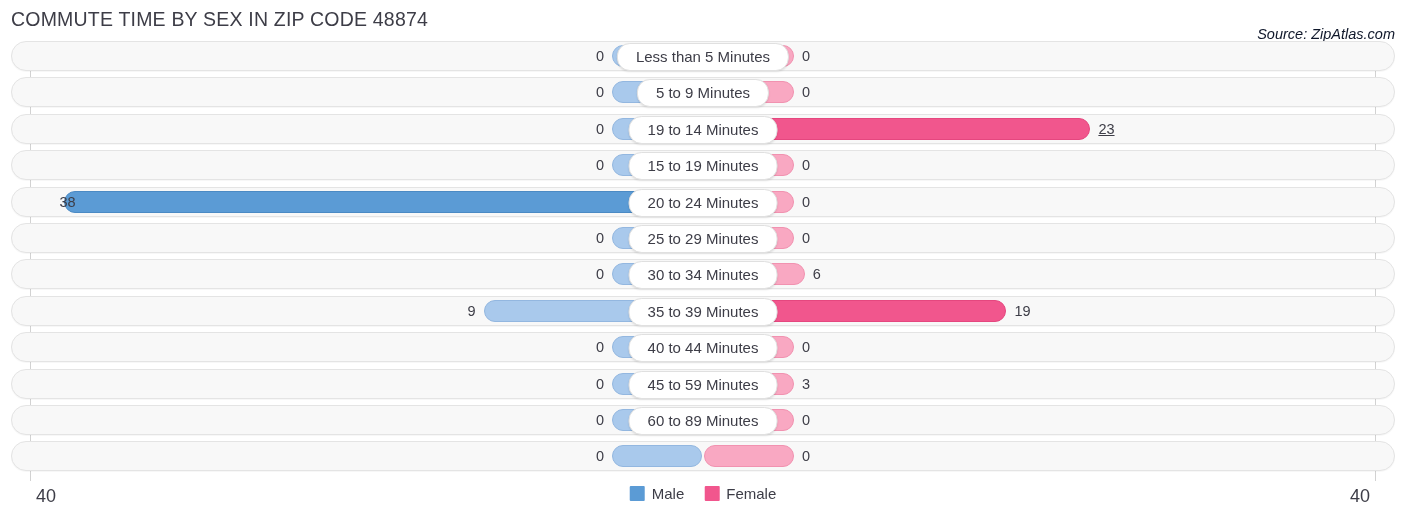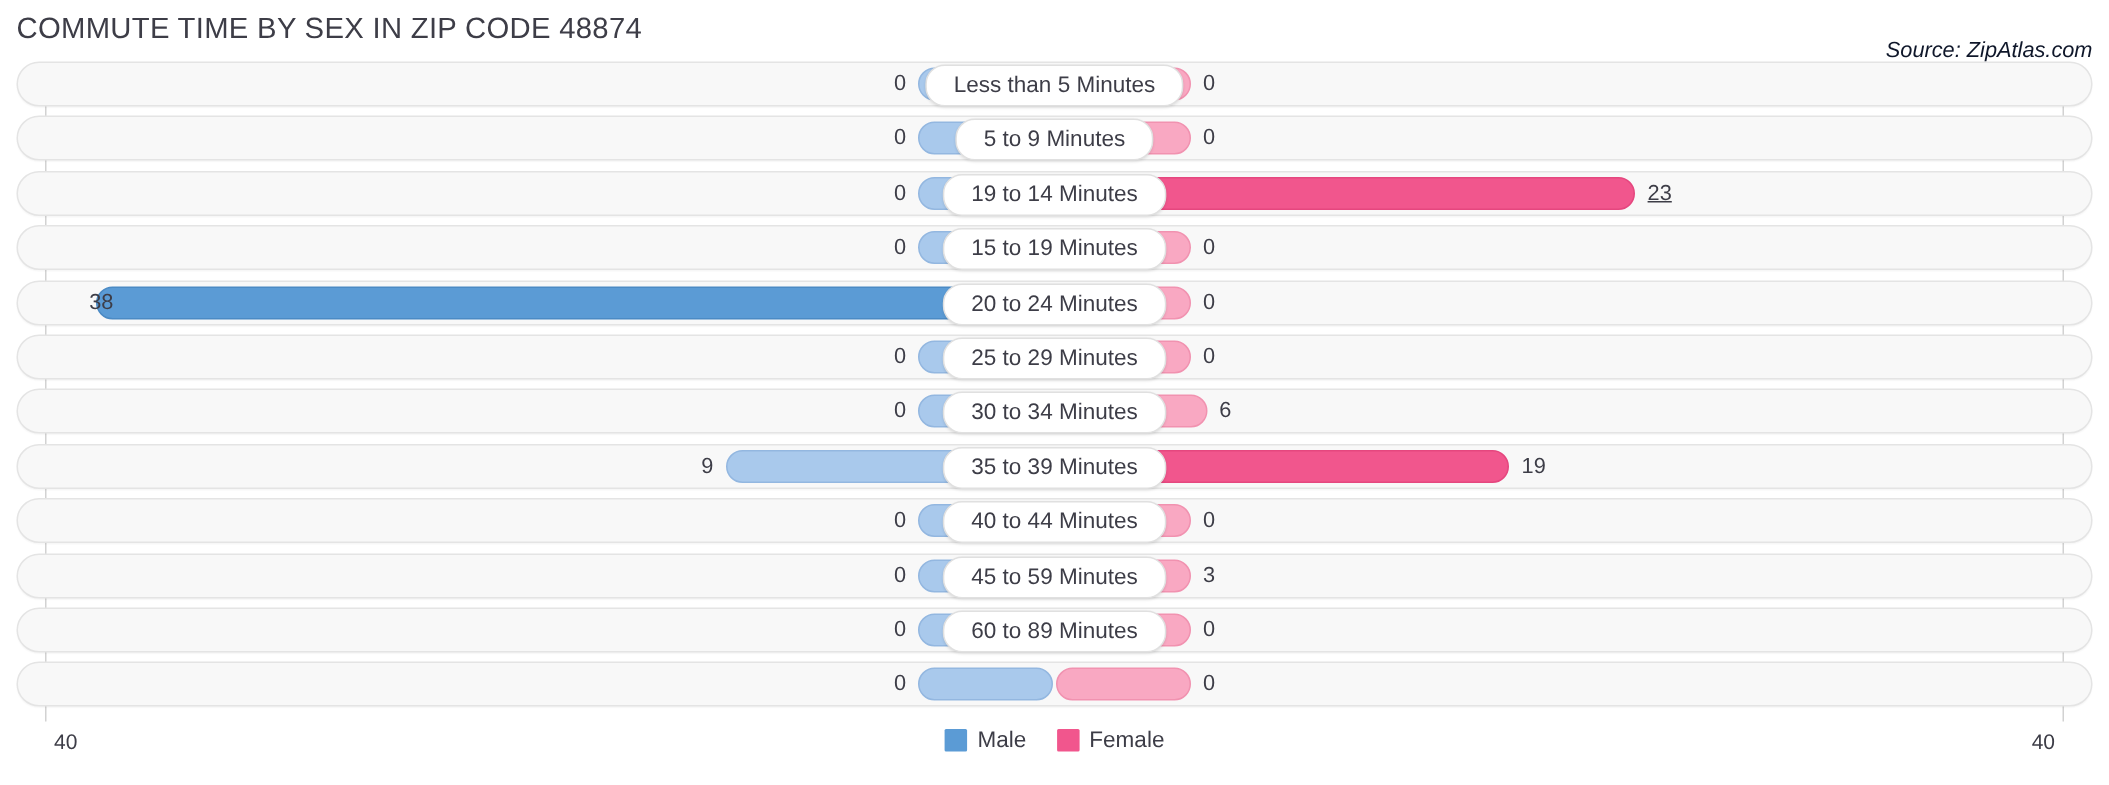--- a/index.html
+++ b/index.html
@@ -162,21 +162,21 @@
   .footer {
     position: absolute;
     left: 0;
     top: 483px;
     width: 1406px;
     height: 32px;
   }
   .axis-end {
     position: absolute;
     top: 3px;
-    font-size: 14px;
+    font-size: 18px;
     color: #3d3d47;
   }
   .axis-end.left  { left: 36px; }
   .axis-end.right { right: 36px; }
 
   .legend {
     position: absolute;
     left: 50%;
     transform: translateX(-50%);
     top: 2px;

